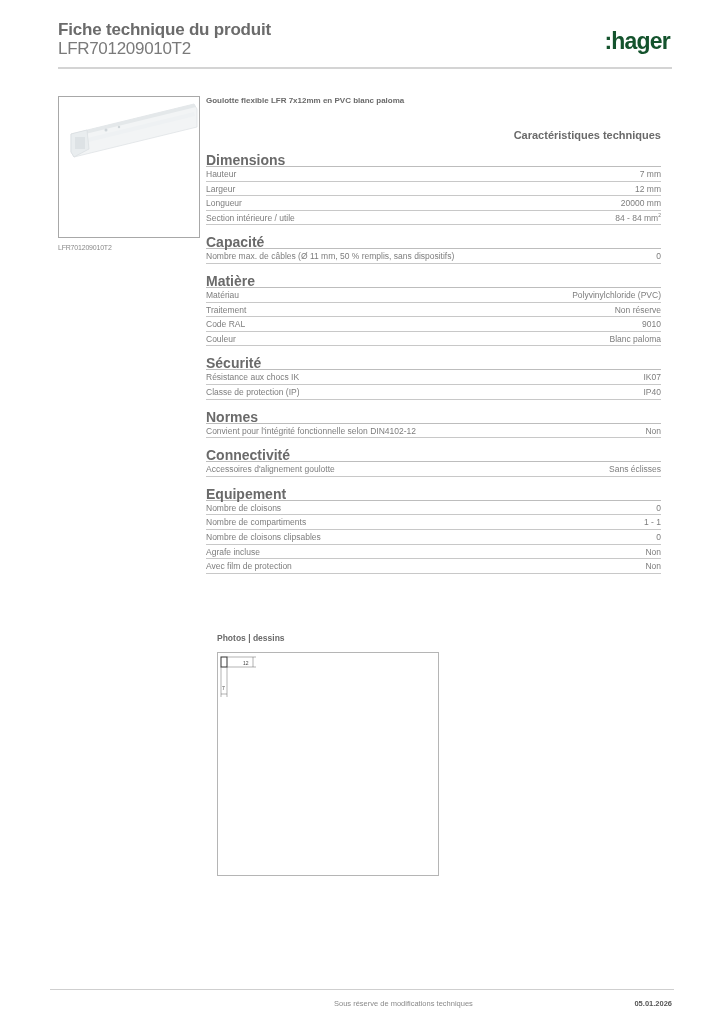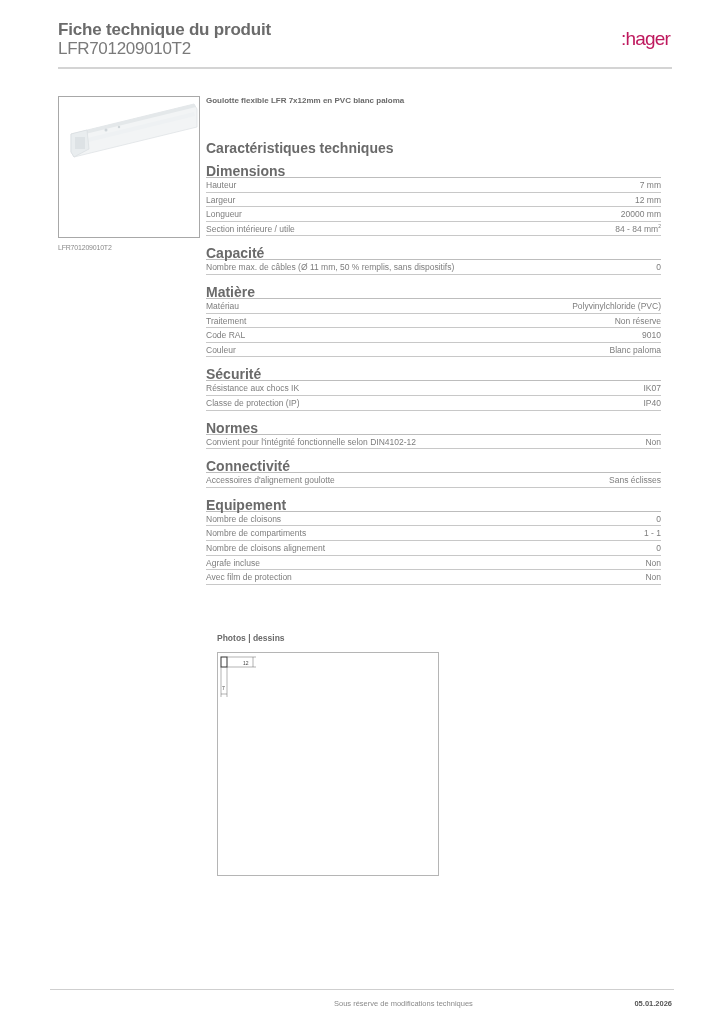--- a/index.html
+++ b/index.html
@@ -2,29 +2,29 @@
 <html><head>
   <meta charset="utf-8">
   <style>
     * { box-sizing: border-box; margin: 0; padding: 0; }
     html, body { width: 724px; height: 1024px; background: #ffffff; overflow: hidden; }
     body { font-family: "Liberation Sans", sans-serif; color: #6e6e6e; position: relative; }
 
     .header { position: absolute; left: 58px; top: 20px; width: 614px; height: 44px; }
     .doc-title { position: absolute; left: 0; top: 0; font-size: 17px; font-weight: bold; color: #6b6b6b; letter-spacing: -0.2px; }
     .doc-ref { position: absolute; left: 0; top: 19px; font-size: 17px; color: #7a7a7a; letter-spacing: -0.3px; }
-    .logo { position: absolute; right: 2px; top: 8px; font-size: 19px; font-weight: normal; color: #be185d; letter-spacing: -0.8px; }
+    .logo { position: absolute; right: 2px; top: 8px; font-size: 23px; font-weight: bold; color: #14532d; letter-spacing: -0.8px; }
     .header-rule { position: absolute; left: 58px; top: 67px; width: 614px; height: 2px; background: #d4d4d4; }
 
     .product-image { position: absolute; left: 58px; top: 96px; width: 142px; height: 142px; border: 1px solid #a8a8a8; background: #fff; overflow: hidden; }
     .product-caption { position: absolute; left: 58px; top: 244px; font-size: 7px; color: #8a8a8a; letter-spacing: -0.2px; }
 
     .main { position: absolute; left: 206px; top: 96px; width: 455px; }
     .product-name { font-size: 8px; font-weight: bold; color: #6a6a6a; height: 14px; line-height: 10px; }
-    .spec-title { margin-top: 30px; font-size: 14px; font-weight: bold; color: #6a6a6a; height: 14px; }
+    .spec-title { margin-top: 19px; font-size: 11px; font-weight: bold; color: #6a6a6a; height: 14px; text-align: right; }
 
     .section { margin-top: 10px; }
     .section-title { font-size: 14px; font-weight: bold; color: #6a6a6a; height: 14px; line-height: 14px; border-bottom: 1px solid #bdbdbd; }
     .row { display: flex; justify-content: space-between; height: 14.6px; line-height: 14px; font-size: 8.5px; color: #7d7d7d; border-bottom: 1px solid #c8c8c8; }
     .row .v { text-align: right; }
     sup { font-size: 5px; vertical-align: super; line-height: 0; }
 
     .photos-title { position: absolute; left: 217px; top: 633px; font-size: 8.5px; font-weight: bold; color: #6a6a6a; }
     .drawing { position: absolute; left: 217px; top: 652px; width: 222px; height: 224px; border: 1px solid #b5b5b5; background: #fff; }
 
@@ -135,21 +135,21 @@
         <div class="section-title">Equipement</div>
         <div class="row">
           <span>Nombre de cloisons</span>
           <span class="v"><span>0</span></span>
         </div>
         <div class="row">
           <span>Nombre de compartiments</span>
           <span class="v"><span>1 - 1</span></span>
         </div>
         <div class="row">
-          <span>Nombre de cloisons alignement</span>
+          <span>Nombre de cloisons clipsables</span>
           <span class="v"><span>0</span></span>
         </div>
         <div class="row">
           <span>Agrafe incluse</span>
           <span class="v"><span>Non</span></span>
         </div>
         <div class="row">
           <span>Avec film de protection</span>
           <span class="v"><span>Non</span></span>
         </div>

